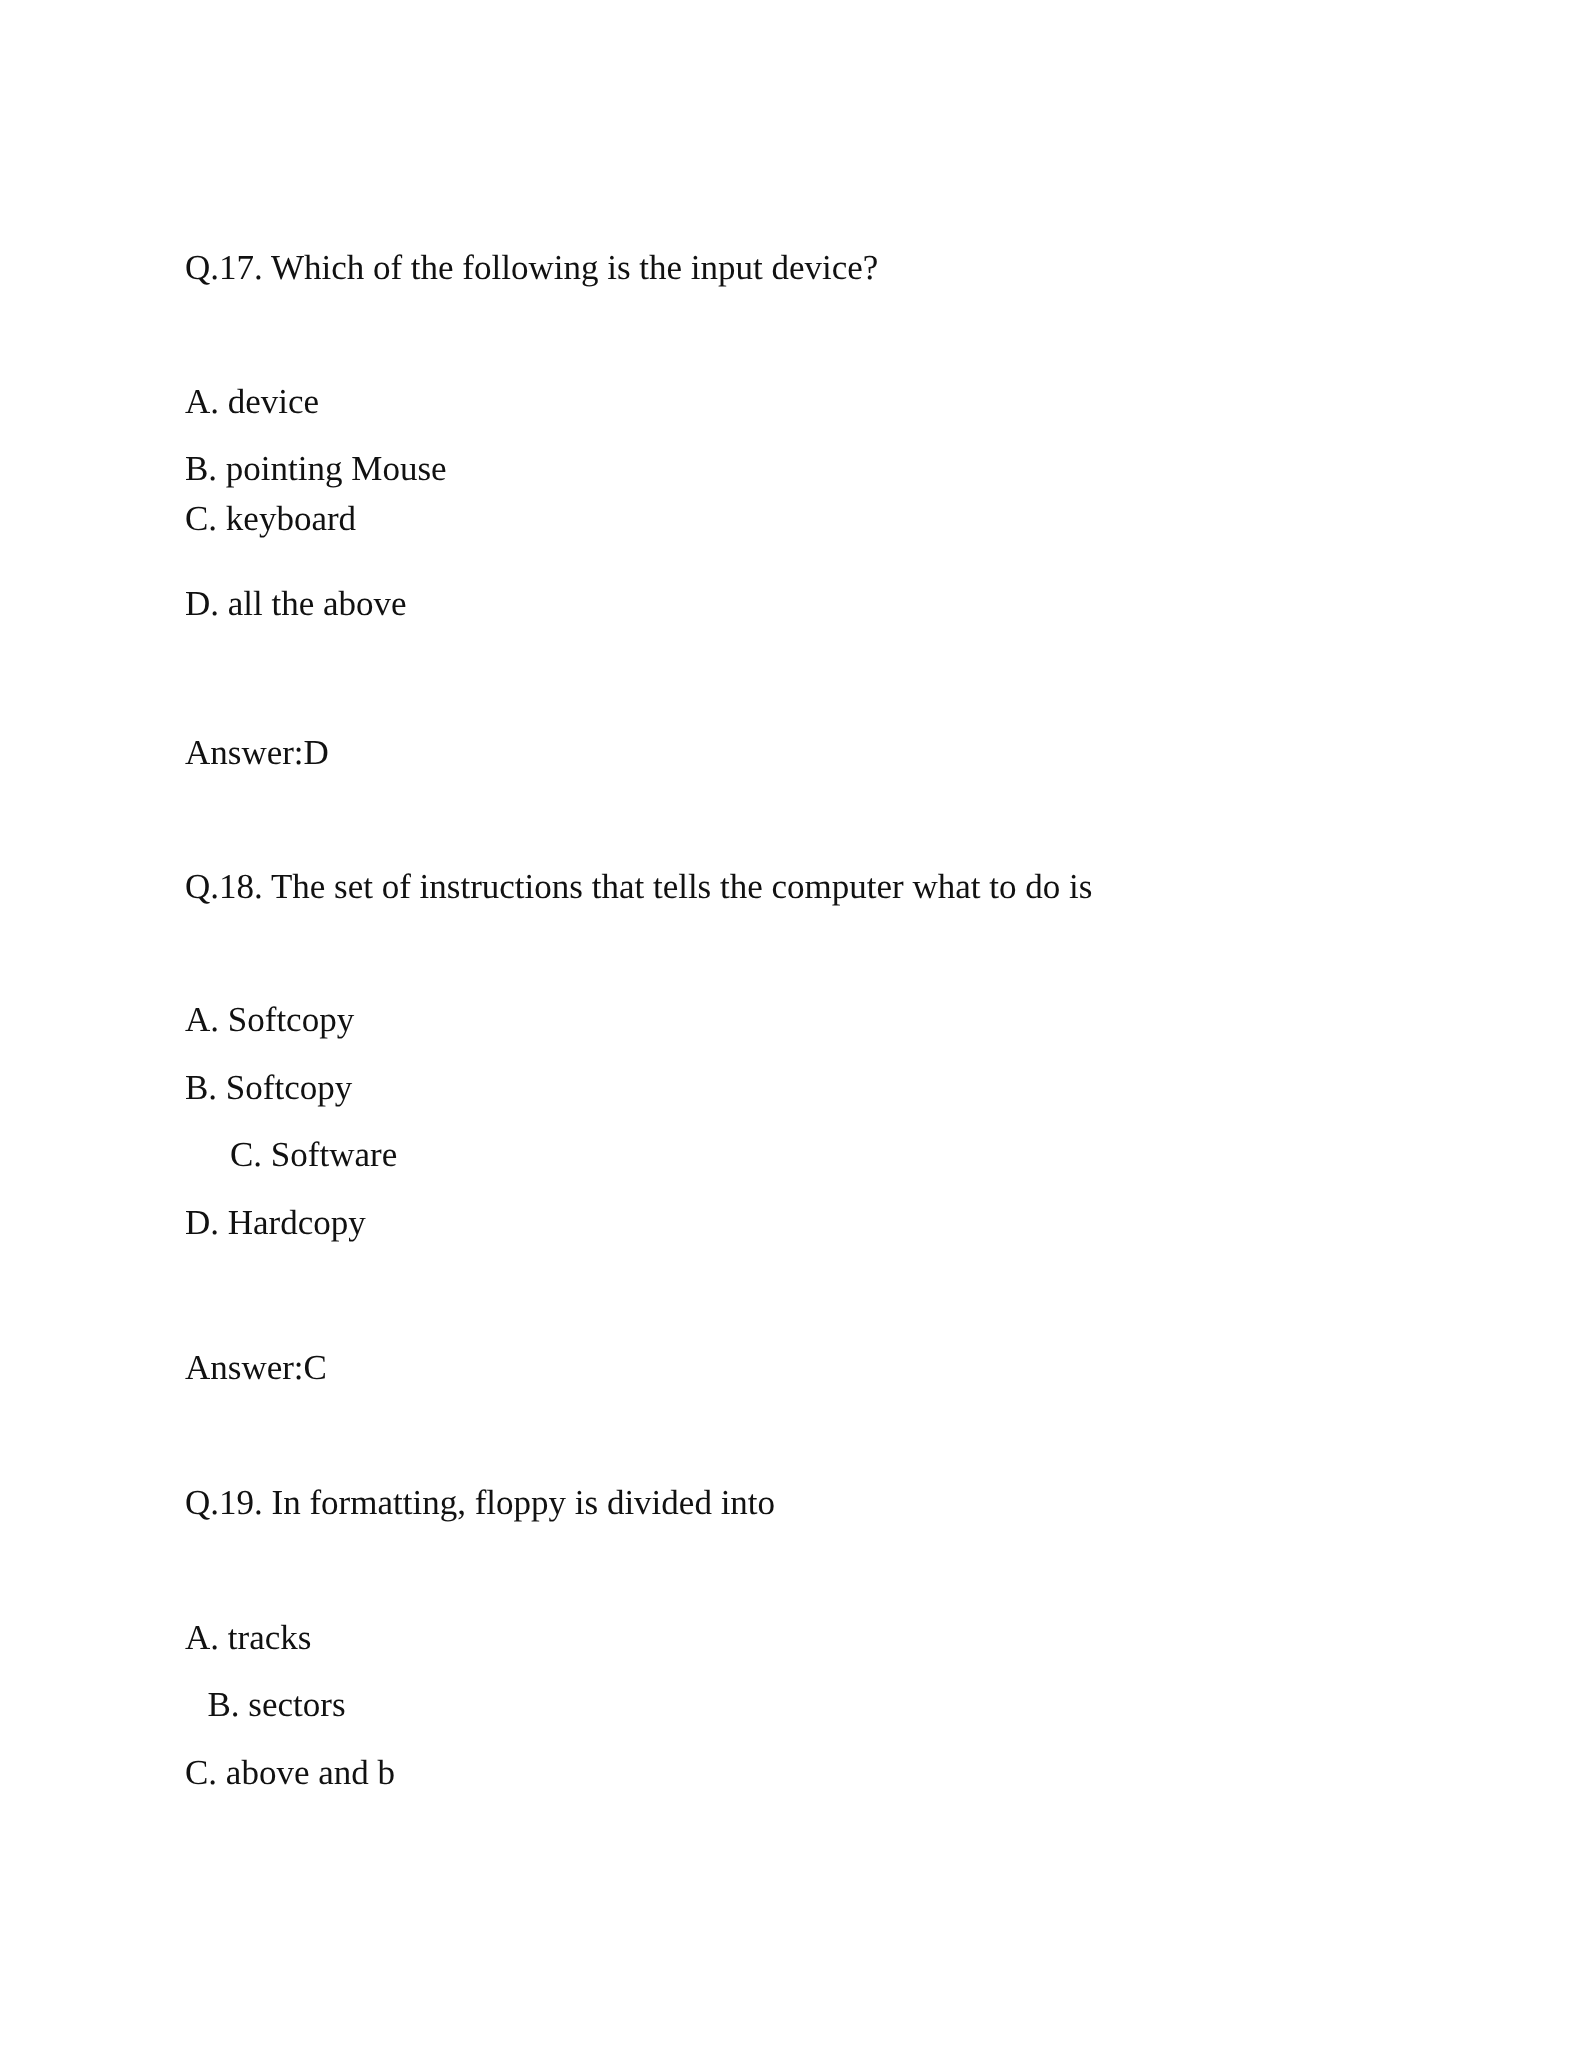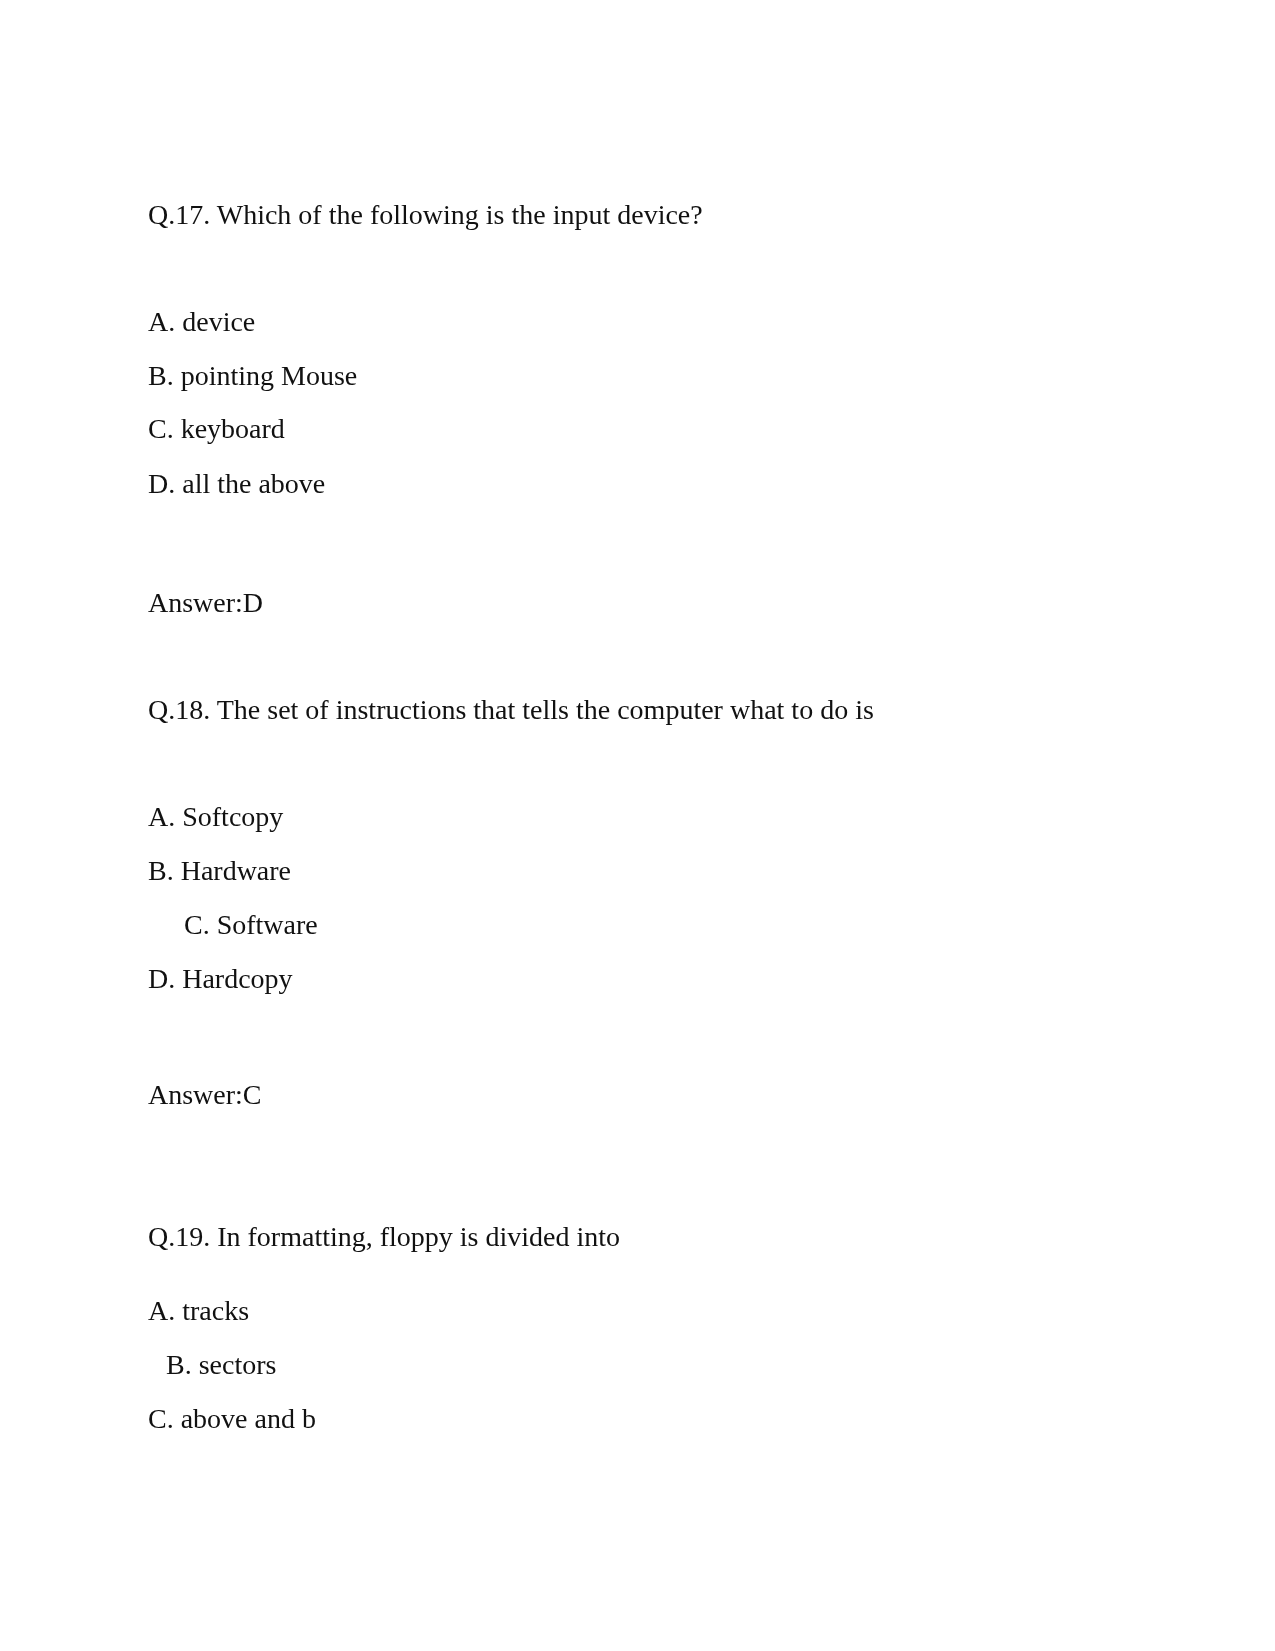--- a/index.html
+++ b/index.html
@@ -25,34 +25,34 @@
   </style>
 </head>
 <body>
 
 <div>
 
   <div>
     <div class="line" style="top:198px;">Q.17. Which of the following is the input device?</div>
     <div class="line" style="top:305px;">A. device</div>
     <div class="line" style="top:359px;">B. pointing Mouse</div>
-    <div class="line" style="top:412px;">C. keyboard</div>
+    <div class="line" style="top:399px;">C. keyboard</div>
     <div class="line" style="top:467px;">D. all the above</div>
     <div class="line" style="top:586px;">Answer:D</div>
   </div>
 
   <div>
     <div class="line" style="top:693px;">Q.18. The set of instructions that tells the computer what to do is</div>
     <div class="line" style="top:800px;">A. Softcopy</div>
-    <div class="line" style="top:854px;">B. Hardware</div>
+    <div class="line" style="top:854px;">B. Softcopy</div>
     <div class="line" style="top:908px;margin-left:36px;">C. Software</div>
     <div class="line" style="top:962px;">D. Hardcopy</div>
     <div class="line" style="top:1078px;">Answer:C</div>
   </div>
 
   <div>
-    <div class="line" style="top:1220px;text-align:right;">Q.19. In formatting, floppy is divided into</div>
+    <div class="line" style="top:1186px;text-align:right;">Q.19. In formatting, floppy is divided into</div>
     <div class="line" style="top:1294px;">A. tracks</div>
     <div class="line" style="top:1348px;margin-left:18px;">B. sectors</div>
     <div class="line" style="top:1402px;">C. above and b</div>
   </div>
 
 </div>
 
 </body></html>

